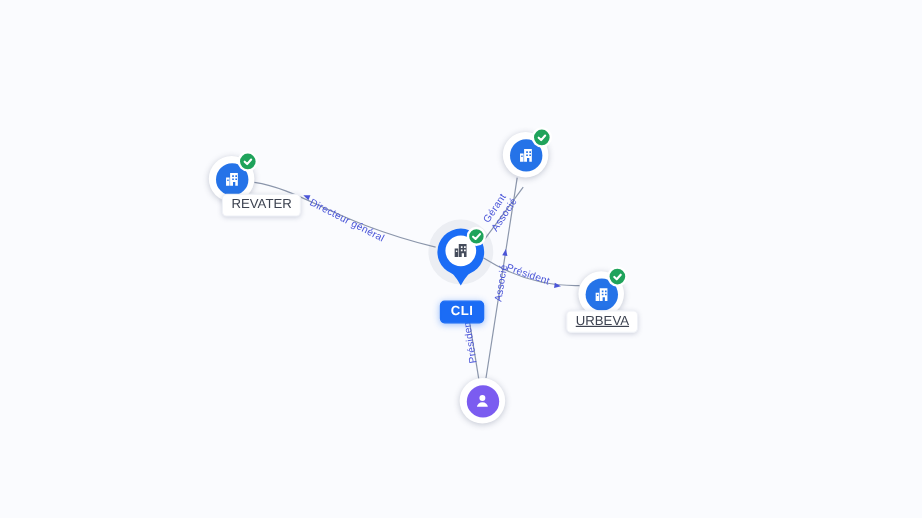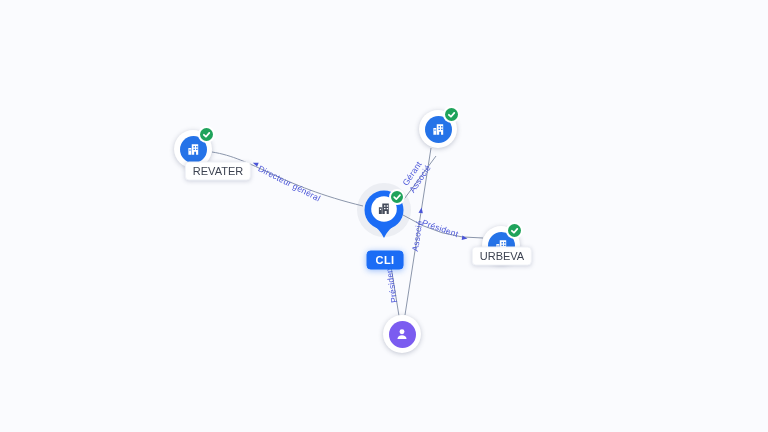--- a/index.html
+++ b/index.html
@@ -114,21 +114,21 @@
         <path fill-rule="evenodd" fill="#fff" d="M9.2,3.5 h10.3 v17 H9.2 Z M12,6.5 h2.2 v2.2 H12 Z M16.2,6.5 h2.2 v2.2 h-2.2 Z M12,10.7 h2.2 v2.2 H12 Z M16.2,10.7 h2.2 v2.2 h-2.2 Z M13.1,15.5 h3 v5 h-3 Z"></path>
         <path fill-rule="evenodd" fill="#fff" d="M3.8,9.5 h4.7 v11 H3.8 Z M5.4,12 h1.9 v2 H5.4 Z"></path>
       </svg>
     </div>
     <div class="badge">
       <svg width="13" height="13" viewBox="0 0 14 14">
           <path d="M4.2,7.3 L6.4,9.4 L10,5.3" stroke="#fff" stroke-width="1.9" fill="none" stroke-linecap="round" stroke-linejoin="round"></path>
         </svg>
     </div>
   </div>
-  <div class="nlabel" style="left:502px;top:256px;">URBEVA</div>
+  <div class="nlabel" style="left:502px;top:268px;text-decoration:underline;">URBEVA</div>
 
   <div class="node" style="left:402px;top:334px;">
     <div class="disc person">
       <svg width="16" height="16" viewBox="0 0 24 24">
         <circle cx="12" cy="8.6" r="3.7" fill="#fff"></circle>
         <path d="M5.2,19.5 a6.8,5.6 0 0 1 13.6,0 Z" fill="#fff"></path>
       </svg>
     </div>
   </div>
 

